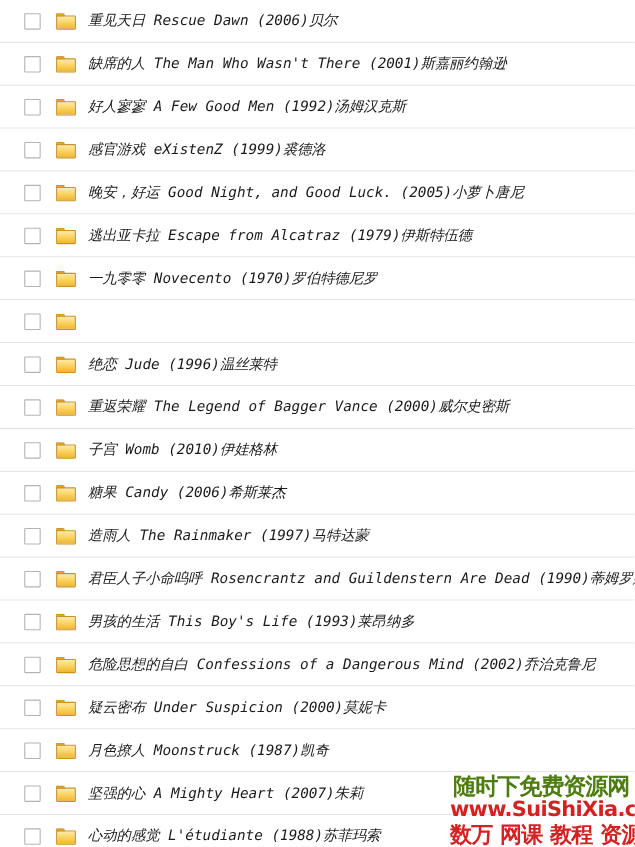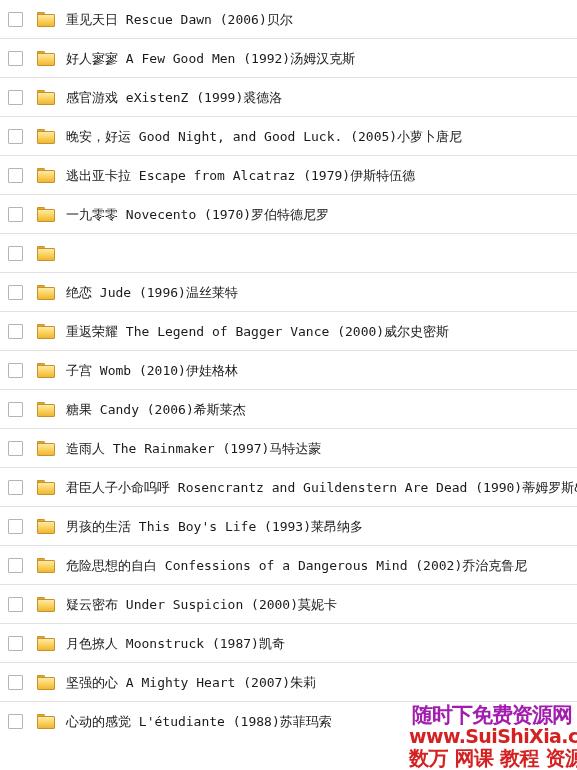--- a/index.html
+++ b/index.html
@@ -24,21 +24,22 @@
   }
 
   .file-row {
     position: relative;
     height: 39px;
     box-sizing: border-box;
     display: flex;
     align-items: center;
     border-bottom: 1px solid #e2e2e2;
     background: #ffffff;
-    padding-left: 8px;
+    padding-left: 22px;
+    font-style: italic;
   }
   .file-row:last-child {
     border-bottom: none;
   }
 
   
   .row-checkbox {
     width: 15px;
     height: 15px;
     min-width: 15px;
@@ -100,21 +101,21 @@
     bottom: 2px;
     width: 166px;
     text-align: center;
     pointer-events: none;
     line-height: 1;
   }
   #watermark .wm-line1 {
     font-family: "DejaVu Sans", sans-serif;
     font-weight: bold;
     font-size: 21px;
-    color: #a21caf;
+    color: #4d7c0f;
     letter-spacing: -1px;
     display: block;
     white-space: nowrap;
   }
   #watermark .wm-line2 {
     font-family: "DejaVu Sans", sans-serif;
     font-weight: bold;
     font-size: 19px;
     color: #d42222;
     letter-spacing: -0.6px;
@@ -144,20 +145,28 @@
         <span class="body"></span>
       </span>
       <span class="file-label">重见天日 Rescue Dawn (2006)贝尔</span>
     </li>
     <li class="file-row">
       <span class="row-checkbox"></span>
       <span class="folder-icon">
         <span class="tab"></span>
         <span class="body"></span>
       </span>
+      <span class="file-label">缺席的人 The Man Who Wasn't There (2001)斯嘉丽约翰逊</span>
+    </li>
+    <li class="file-row">
+      <span class="row-checkbox"></span>
+      <span class="folder-icon">
+        <span class="tab"></span>
+        <span class="body"></span>
+      </span>
       <span class="file-label">好人寥寥 A Few Good Men (1992)汤姆汉克斯</span>
     </li>
     <li class="file-row">
       <span class="row-checkbox"></span>
       <span class="folder-icon">
         <span class="tab"></span>
         <span class="body"></span>
       </span>
       <span class="file-label">感官游戏 eXistenZ (1999)裘德洛</span>
     </li>

